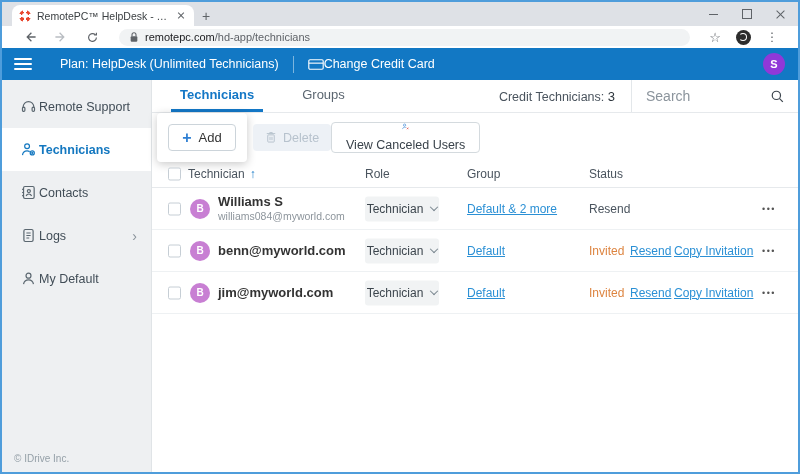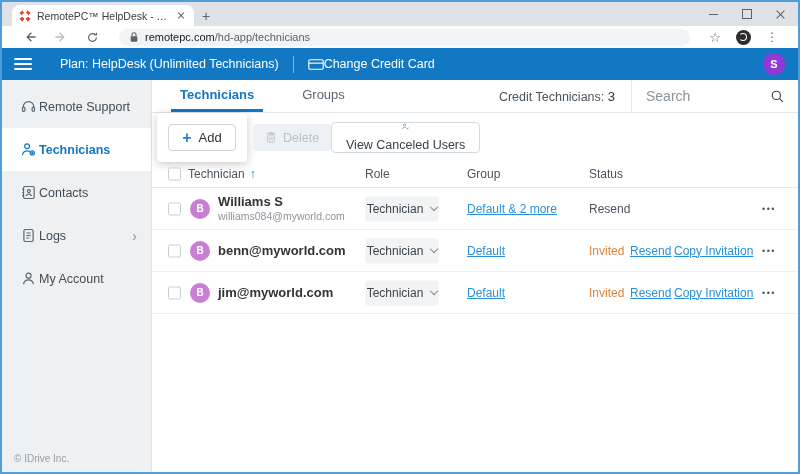--- a/index.html
+++ b/index.html
@@ -201,21 +201,21 @@
             <path d="M9 8.5h6M9 12h6M9 15.5h4"></path>
           </svg>
         <span>Logs</span>
         <span class="side-chevron">›</span>
       </div>
       <div class="side-item">
         <svg width="17" height="17" viewBox="0 0 24 24" fill="none" stroke-width="1.7">
             <circle cx="12" cy="8" r="3.5"></circle>
             <path d="M5 20c.7-3.9 3.4-6 7-6s6.3 2.1 7 6"></path>
           </svg>
-        <span>My Account</span>
+        <span>My Default</span>
       </div>
       <div class="side-footer">© IDrive Inc.</div>
     </aside>
 
     <main class="main">
 
       <div class="tabrow">
         <div class="mtab active">Technicians</div>
         <div class="mtab">Groups</div>
         <div class="tabrow-right">

